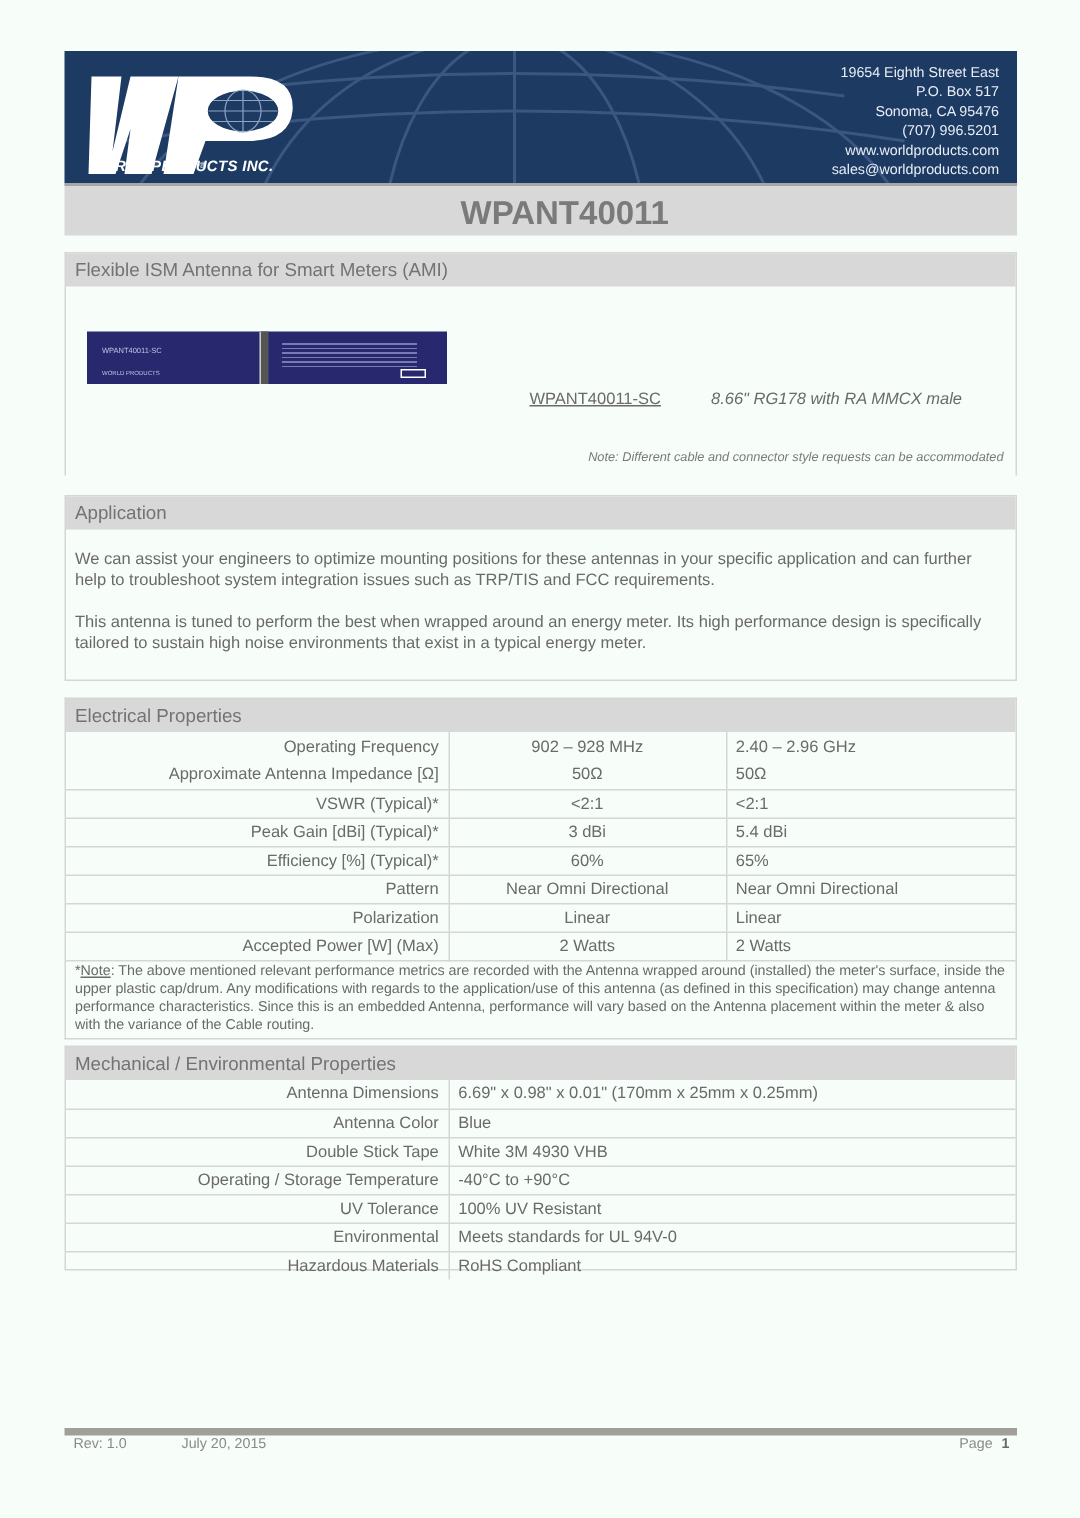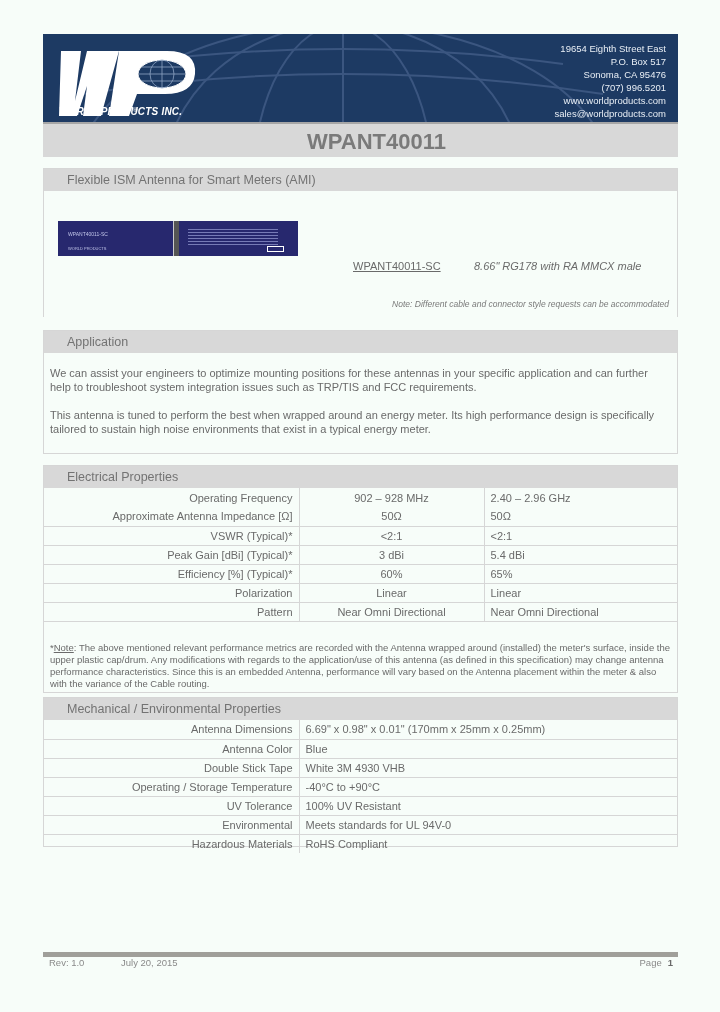--- a/index.html
+++ b/index.html
@@ -5,21 +5,21 @@
   * { box-sizing: border-box; margin: 0; padding: 0; }
   body { width: 720px; height: 1012px; background: #f7fdf9; font-family: "Liberation Sans", sans-serif; color: #6a6a6a; position: relative; overflow: hidden; }
   .header { position: absolute; left: 43px; top: 34px; width: 635px; height: 88px; background: #1d3a63; overflow: hidden; }
   .globe { position: absolute; left: 0; top: 0; width: 635px; height: 88px; }
   .logo { position: absolute; left: 14px; top: 12px; width: 150px; height: 75px; }
   .logo-text { position: absolute; left: 16px; top: 72px; color: #fff; font-weight: bold; font-style: italic; font-size: 10px; letter-spacing: 0.2px; }
   .address { position: absolute; right: 12px; top: 8px; text-align: right; color: #e8eef5; font-size: 9.5px; line-height: 13px; }
   .titlebar { position: absolute; left: 43px; top: 122px; width: 635px; height: 35px; background: #d8d8d8; border-top: 2px solid #a6a6a6; text-align: center; padding-left: 32px; }
   .titlebar span { font-size: 22px; font-weight: bold; color: #7a7a7a; line-height: 35px; }
   .section { position: absolute; left: 43px; width: 635px; border: 1px solid #d6d6d6; }
-  .sec-head { background: #d8d8d8; height: 22px; padding-left: 23px; font-size: 12.5px; color: #737373; line-height: 22px; }
+  .sec-head { background: #d8d8d8; height: 22px; padding-left: 6px; font-size: 12.5px; color: #737373; line-height: 22px; }
   .sec1 { top: 168px; height: 149px; border-bottom: none; }
   .antenna-img { position: absolute; left: 14px; top: 52px; width: 240px; height: 35px; background: #27286e; }
   .antenna-img .l1 { position: absolute; left: 10px; top: 10px; font-size: 5px; color: #c0c4e8; }
   .antenna-img .l2 { position: absolute; left: 10px; top: 25px; font-size: 4px; color: #c0c4e8; }
   .antenna-img .conn { position: absolute; left: 115px; top: 0; width: 6px; height: 35px; background: #555; border-left: 1px solid #ccc; }
   .antenna-img .txt { position: absolute; left: 130px; top: 6px; width: 90px; height: 18px; background: repeating-linear-gradient(#27286e 0 2px, #8a8fc8 2px 3px); opacity: .8; }
   .antenna-img .box { position: absolute; right: 14px; top: 25px; width: 17px; height: 6px; border: 1px solid #fff; }
   .part-no { position: absolute; left: 309px; top: 91px; font-size: 11px; color: #6a6a6a; text-decoration: underline; }
   .part-desc { position: absolute; left: 430px; top: 91px; font-size: 11px; color: #6a6a6a; font-style: italic; }
   .note-small { position: absolute; right: 8px; top: 130px; font-size: 8.5px; font-style: italic; color: #7a7a7a; }
@@ -127,28 +127,33 @@
           <td class="lbl">Peak Gain [dBi] (Typical)*</td>
           <td class="v1">3 dBi</td>
           <td>5.4 dBi</td>
         </tr>
     <tr>
           <td class="lbl">Efficiency [%] (Typical)*</td>
           <td class="v1">60%</td>
           <td>65%</td>
         </tr>
     <tr>
+          <td class="lbl">Pattern</td>
+          <td class="v1">Near Omni Directional</td>
+          <td>Near Omni Directional</td>
+        </tr>
+    <tr>
           <td class="lbl">Polarization</td>
           <td class="v1">Linear</td>
           <td>Linear</td>
         </tr>
     <tr>
-          <td class="lbl">Pattern</td>
-          <td class="v1">Near Omni Directional</td>
-          <td>Near Omni Directional</td>
+          <td class="lbl">Accepted Power [W] (Max)</td>
+          <td class="v1">2 Watts</td>
+          <td>2 Watts</td>
         </tr>
   </tbody>
     </table>
 </div>
 
 <div class="footnote"><span>*</span><u>Note</u><span>:  The above mentioned relevant performance metrics are recorded with the Antenna wrapped around (installed) the meter's surface, inside the upper plastic cap/drum. Any modifications with regards to the application/use of this antenna (as defined in this specification) may change antenna performance characteristics. Since this is an embedded Antenna, performance will vary based on the Antenna placement within the meter &amp; also with the variance of the Cable routing.</span></div>
 
 <div class="section sec4">
   <div class="sec-head">Mechanical / Environmental Properties</div>
   <table>

